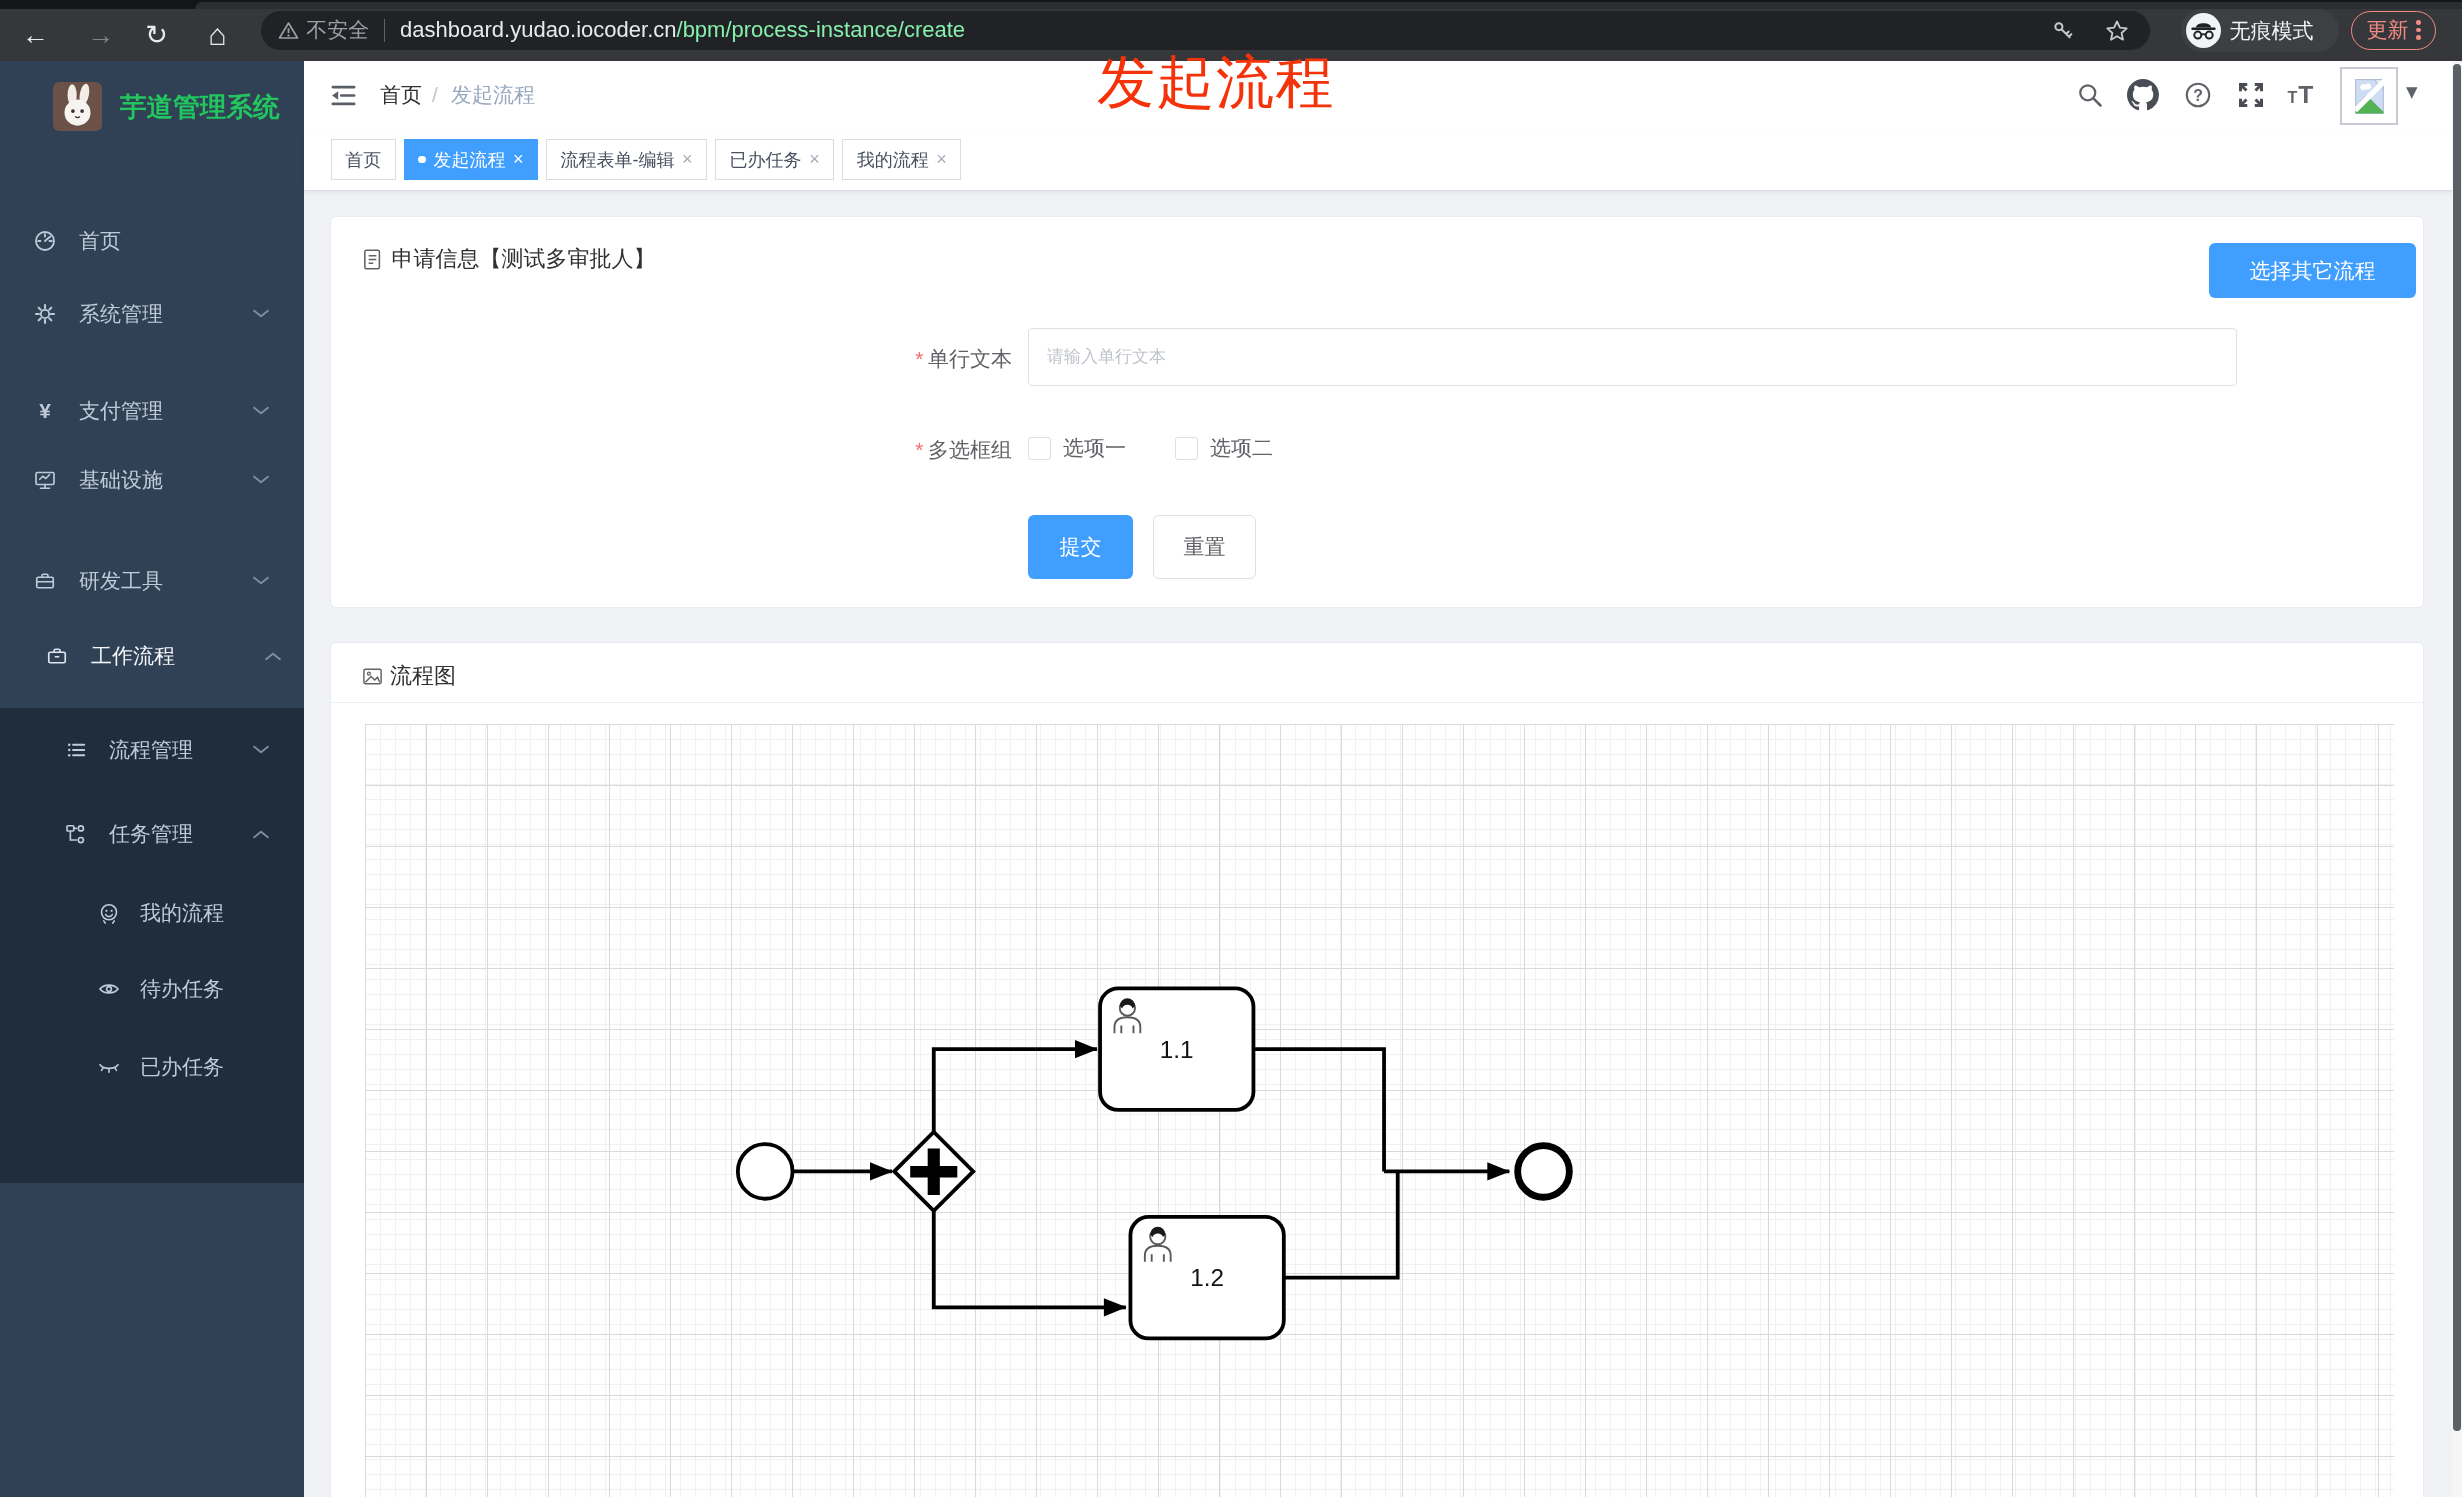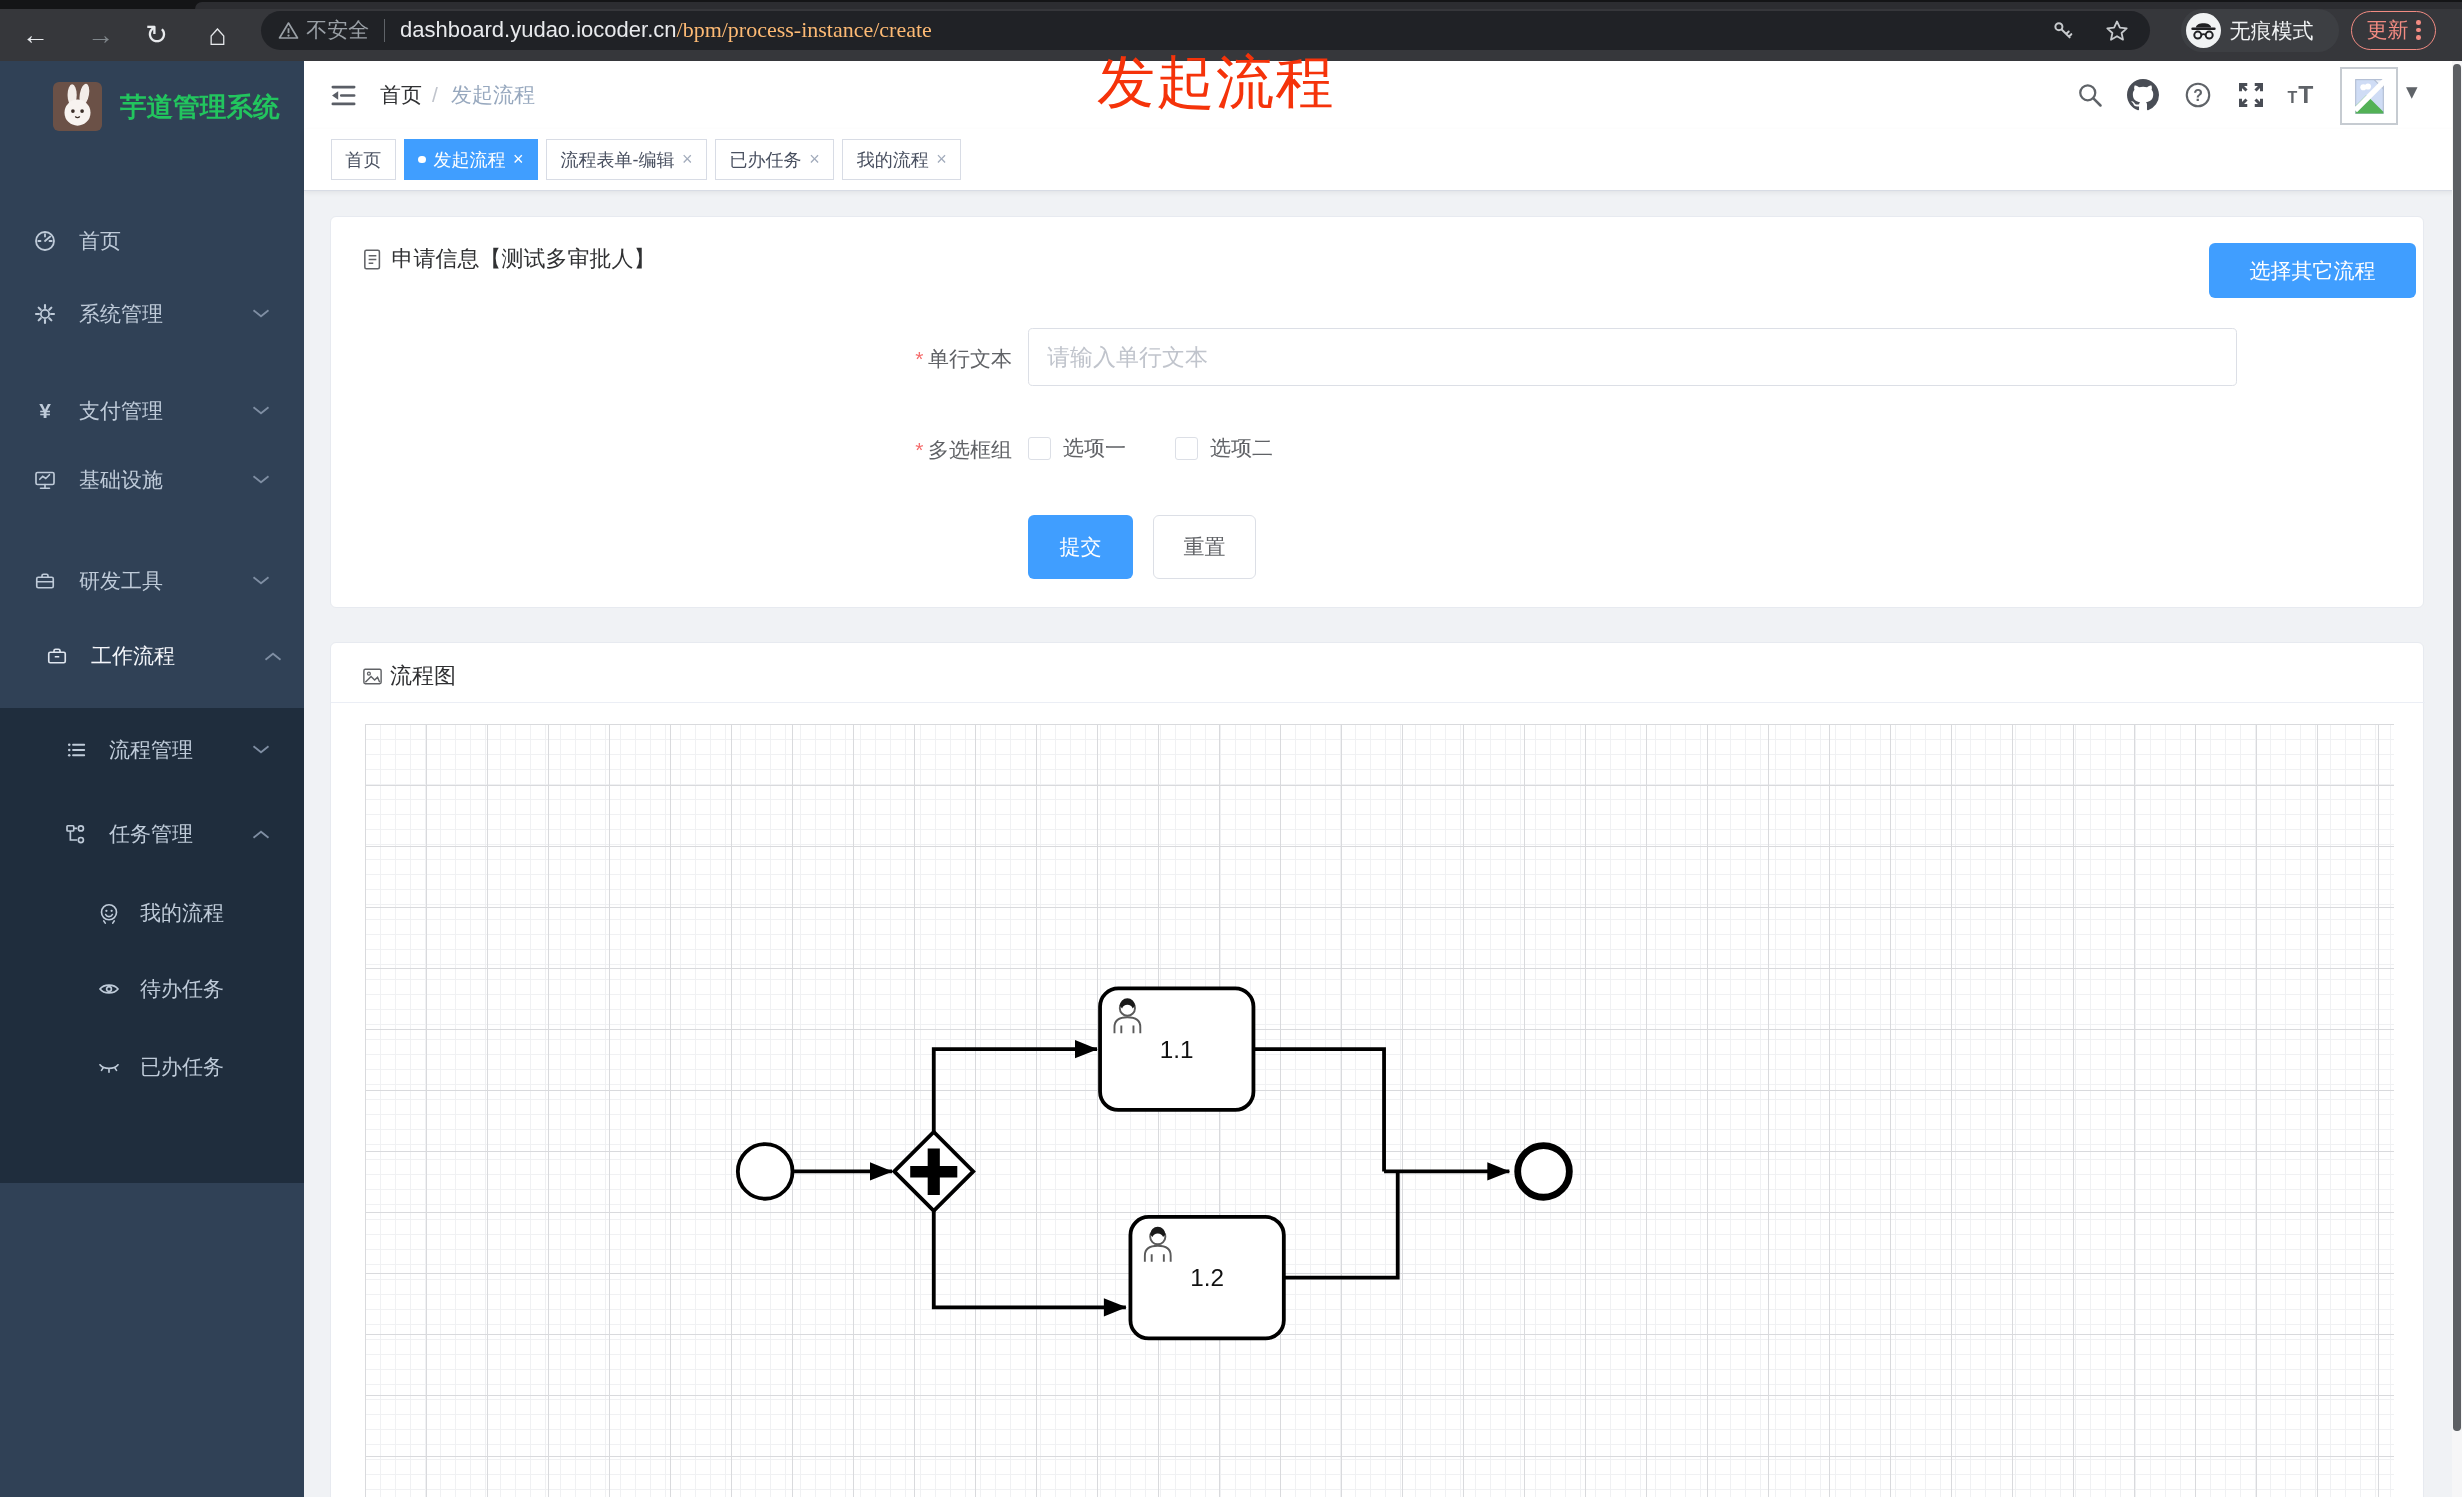--- a/index.html
+++ b/index.html
@@ -12,21 +12,21 @@
   .tab-sliver { position:absolute; left:195px; top:1.5px; right:0; height:7.6px; background:#2c2d31; border-top-left-radius:7.6px; }
   .nav-btn { position:absolute; top:9px; height:52px; width:43px; display:flex; align-items:center; justify-content:center;
              color:#e8eaed; font-size:27px; }
   .nav-btn.dim { color:#80868b; }
   .addr-pill { position:absolute; left:261px; top:10.6px; width:1889px; height:39px; background:#202226; border-radius:20px;
                display:flex; align-items:center; }
   .addr-warn { margin-left:16.7px; display:flex; align-items:center; }
   .addr-sec { color:#9aa0a6; font-size:21px; margin-left:7.6px; }
   .addr-div { width:0.8px; height:23px; background:#5f6368; margin:0 15px; }
   .addr-host { color:#e8eaed; font-size:22px; }
-  .addr-path { color:#fdba74; font-size:22px;font-family:Liberation Serif, serif; }
+  .addr-path { color:#86efac; font-size:22px; }
   .pill-ico { position:absolute; top:8.4px; }
   .incog { position:absolute; left:2181px; top:9px; height:43px; min-width:158px; background:#3d3f43; border-radius:21px;
            display:flex; align-items:center; padding:0 15px 0 4.6px; }
   .incog-txt { color:#f1f3f4; font-size:21px; margin-left:9px; }
   .update { position:absolute; left:2351px; top:10.6px; width:85px; height:39px; border:1.9px solid var(--update,#f28b82);
             border-radius:20px; display:flex; align-items:center; justify-content:center; gap:7.6px; }
   .update-txt { color:var(--update,#f28b82); font-size:21px; }
   .kebab i { display:block; width:4.6px; height:4.6px; border-radius:50%; background:var(--update,#f28b82); margin:3px 0; }
 
   
@@ -70,21 +70,21 @@
   
   .card { position:absolute; background:#fff; border:0.8px solid #e7eaf0; border-radius:6px; }
   .card1 { left:330px; top:216px; width:2094px; height:392px; }
   .card2 { left:330px; top:642px; width:2094px; height:972px; }
   .card-title { position:absolute; display:flex; align-items:center; color:#303133; font-size:22px; }
   .choose-btn { position:absolute; left:1878px; top:26px; width:207px; height:55px; background:var(--accent,#409eff);
                 border:none; border-radius:6px; color:#fff; font-size:21px; cursor:pointer; }
   .f-label { position:absolute; left:0; width:681px; text-align:right; font-size:21px; color:#606266; }
   .f-label .req { color:#f56c6c; margin-right:4.6px; }
   .txt-input { position:absolute; left:697px; top:111px; width:1209px; height:58px; border:0.8px solid #dcdfe6; border-radius:4.6px;
-               padding:0 18px; font-size:23px; color:#606266; outline:none; font-family:inherit; }
+               padding:0 18px; font-size:17px; color:#606266; outline:none; font-family:inherit; }
   .txt-input::placeholder { color:#c0c4cc; }
   .cb-group { position:absolute; left:697px; top:217px; display:flex; align-items:center; }
   .cb { display:flex; align-items:center; margin-right:49px; cursor:pointer; }
   .cb-box { width:23px; height:23px; border:1.5px solid #dcdfe6; border-radius:3px; background:#fff; }
   .cb-lab { font-size:21px; color:#606266; margin-left:12px; }
   .btn { position:absolute; height:64px; border-radius:6px; font-size:21px; cursor:pointer; font-family:inherit; }
   .btn-primary { left:697px; top:298px; width:105px; background:var(--accent,#409eff); border:none; color:#fff; }
   .btn-plain { left:822px; top:298px; width:103px; background:#fff; border:0.8px solid #dcdfe6; color:#606266; }
 
   .divider { position:absolute; left:0; top:59px; width:2094px; height:0.8px; background:#ebeef5; }

